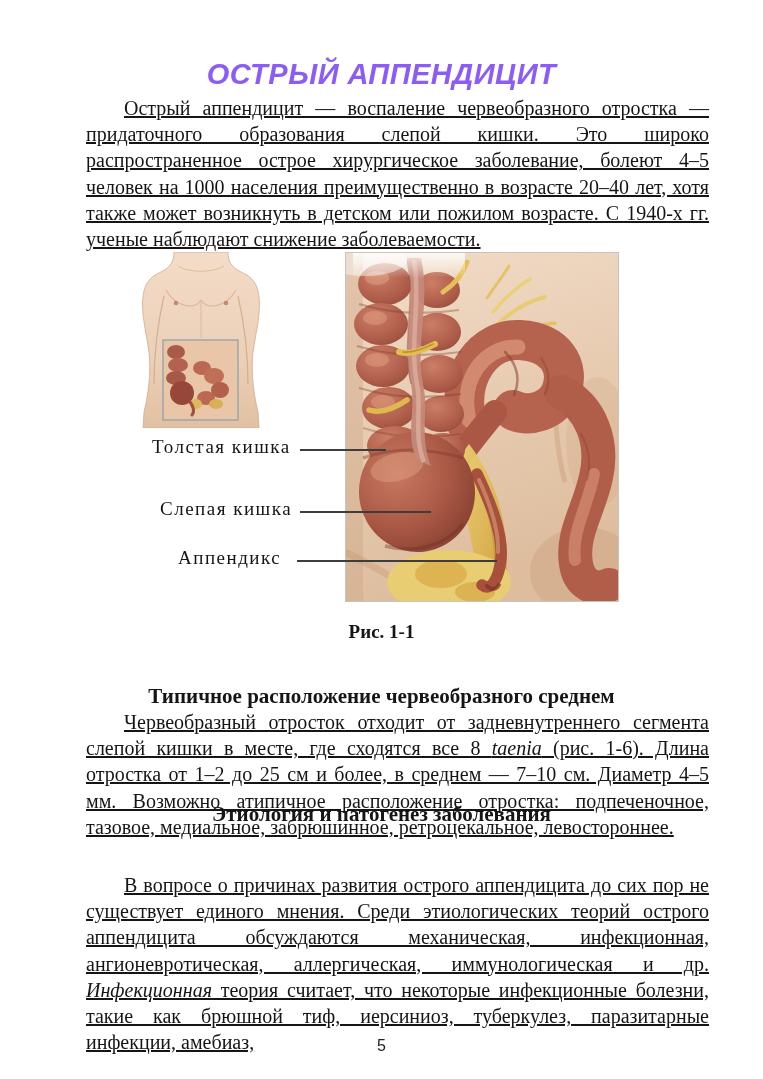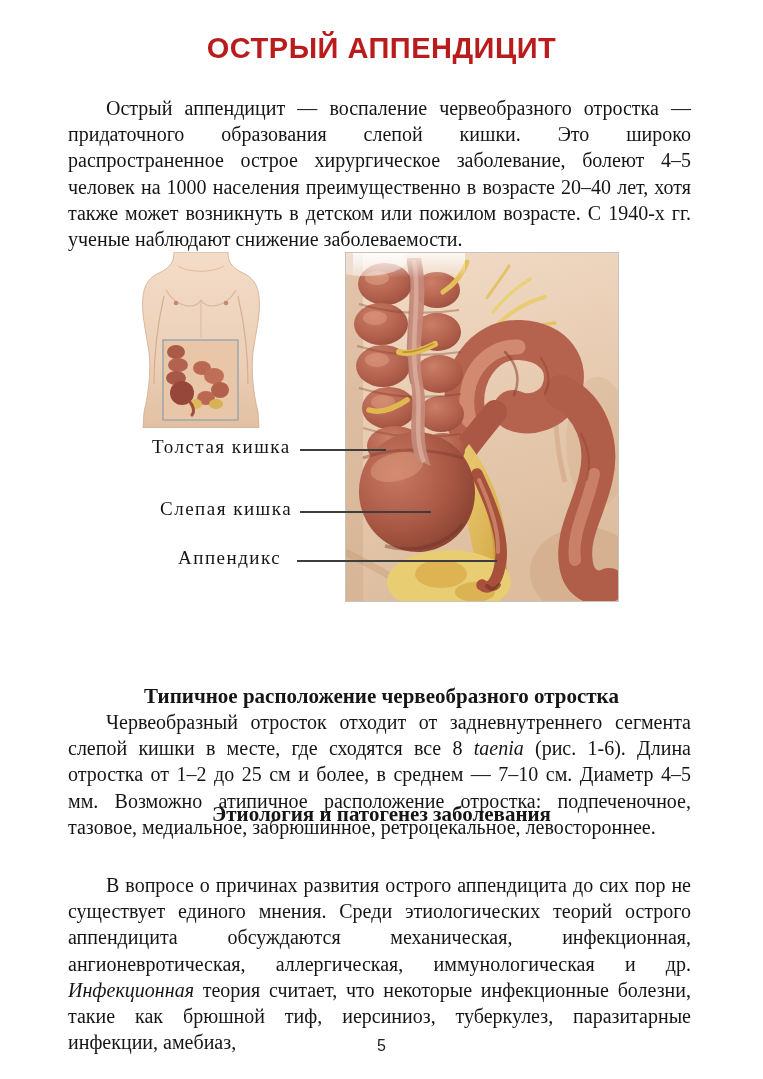--- a/index.html
+++ b/index.html
@@ -1,27 +1,27 @@
 <!DOCTYPE html>
 <html><head>
 <meta charset="utf-8">
 <style>
   html,body { margin:0; padding:0; background:#ffffff; }
   .page {
     position:relative; width:763px; height:1079px; background:#ffffff;
     font-family:"Liberation Serif", serif; color:#151515; overflow:hidden;
   }
   .title {
-    position:absolute; top:32px; left:0; right:0; margin:0;
+    position:absolute; top:58px; left:0; right:0; margin:0;
     text-align:center; font-family:"Liberation Sans", sans-serif;
-    font-weight:bold; font-size:29px; letter-spacing:0.5px; color:#b91c1c;
+    font-weight:bold; font-size:29px; letter-spacing:0.5px; color:#8b5cf6;font-style:italic;
   }
   .body-para {
-    position:absolute; left:68px; width:623px; margin:0;
-    font-size:20px; line-height:26.2px; text-align:justify; text-indent:38px;
+    position:absolute; left:86px; width:623px; margin:0;
+    font-size:20px; line-height:26.2px; text-align:justify; text-indent:38px;text-decoration:underline;
   }
   #para1 { top:95px; }
   #para2 { top:709px; }
   #para3 { top:872px; }
   .sect-heading {
     position:absolute; left:0; right:0; margin:0; text-align:center;
     font-size:21px; font-weight:bold;
   }
   #heading1 { top:684px; }
   #heading2 { top:802px; }
@@ -219,22 +219,23 @@
     <div class="fig-label" id="fig-label-1"><span>Толстая кишка</span></div>
     <div class="leader" id="leader-1"></div>
 
     <div class="fig-label" id="fig-label-2"><span>Слепая кишка</span></div>
     <div class="leader" id="leader-2"></div>
 
     <div class="fig-label" id="fig-label-3"><span>Аппендикс</span></div>
     <div class="leader" id="leader-3"></div>
   </div>
 
-
-  <h2 class="sect-heading" id="heading1">Типичное расположение червеобразного отростка</h2>
+  <div class="caption-num">Рис. 1-1</div>
+
+  <h2 class="sect-heading" id="heading1">Типичное расположение червеобразного среднем</h2>
 
   <p class="body-para" id="para2"><span>Червеобразный отросток отходит от задневнутреннего сегмента слепой кишки в месте, где сходятся все 8 </span><i>taenia</i><span> (рис. 1-6). Длина отростка от 1–2 до 25 см и более, в среднем — 7–10 см. Диаметр 4–5 мм. Возможно атипичное расположение отростка: подпеченочное, тазовое, медиальное, забрюшинное, ретроцекальное, левостороннее.</span></p>
 
   <h2 class="sect-heading" id="heading2">Этиология и патогенез заболевания</h2>
 
   <p class="body-para" id="para3"><span>В вопросе о причинах развития острого аппендицита до сих пор не существует единого мнения. Среди этиологических теорий острого аппендицита обсуждаются механическая, инфекционная, ангионевротическая, аллергическая, иммунологическая и др. </span><i>Инфекционная</i><span> теория считает, что некоторые инфекционные болезни, такие как брюшной тиф, иерсиниоз, туберкулез, паразитарные инфекции, амебиаз,</span></p>
 
   <div class="pagenum">5</div>
 
 </div>

